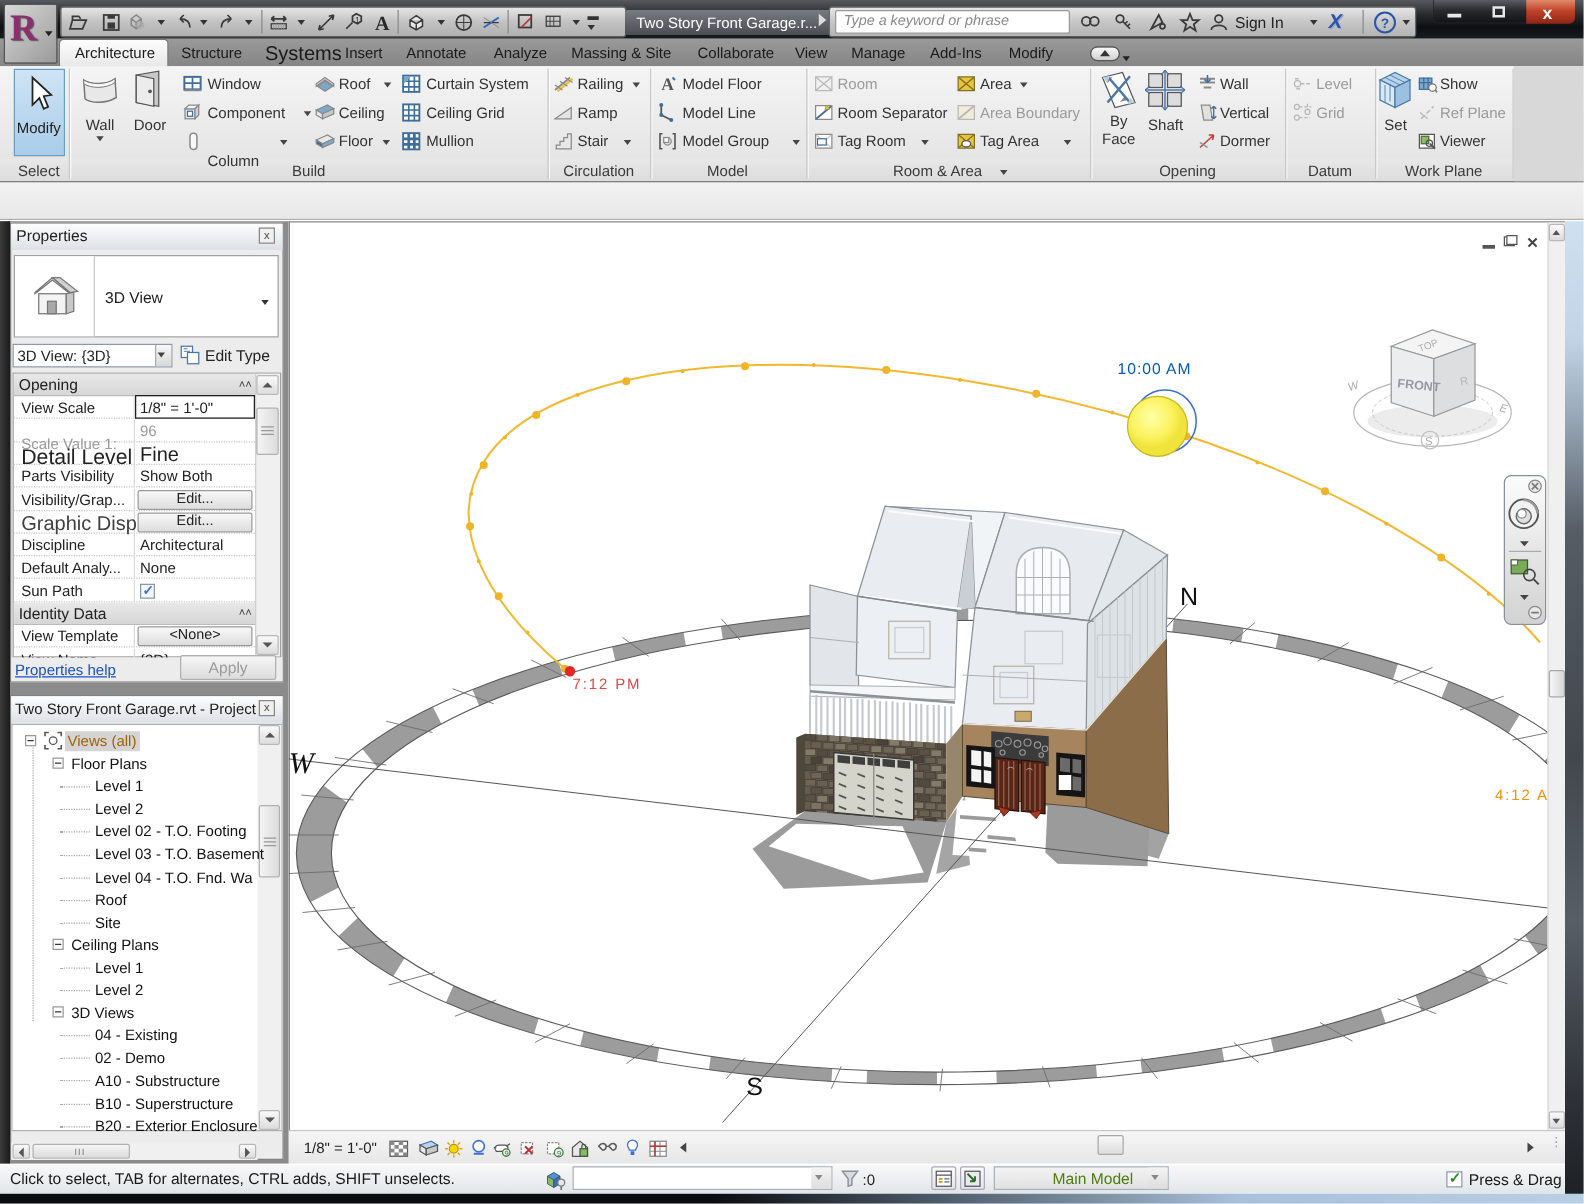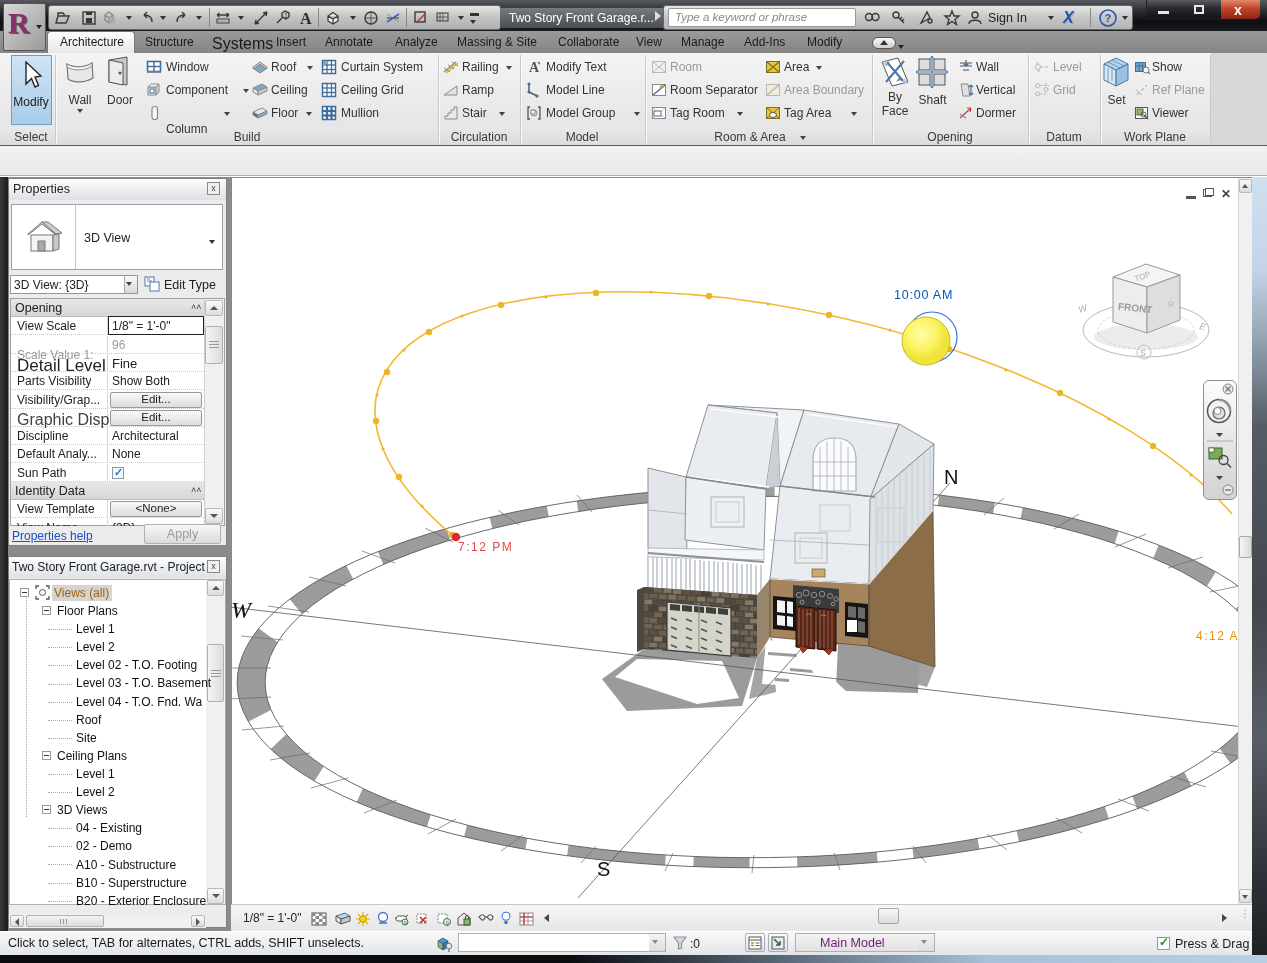--- a/index.html
+++ b/index.html
@@ -270,21 +270,21 @@
     </svg>
   </div>
 <div class="ab" style="left:462px;top:106px;font-size:12px;color:#333;white-space:nowrap">Stair</div>
 <div style="position:absolute;left:499px;top:112px;width:0;height:0;border-left:3.5px solid transparent;border-right:3.5px solid transparent;border-top:4px solid #444"></div>
 <div class="ab" style="left:526px;top:59px;width:16px;height:16px">
     <svg width="16" height="16" viewBox="0 0 16 16" style="position:absolute">
       <text x="3" y="13" font-family="Liberation Serif" font-size="14" font-weight="bold" fill="#555">A</text>
       <path d="M12 3 l2 2" stroke="#3f6e9e" stroke-width="1.5"></path>
     </svg>
   </div>
-<div class="ab" style="left:546px;top:60px;font-size:12px;color:#333;white-space:nowrap">Modify Text</div>
+<div class="ab" style="left:546px;top:60px;font-size:12px;color:#333;white-space:nowrap">Model Floor</div>
 <div class="ab" style="left:526px;top:82px;width:16px;height:16px">
     <svg width="16" height="16" viewBox="0 0 16 16" style="position:absolute">
       <path d="M3 2 L3 10 L11 14" fill="none" stroke="#555" stroke-width="1.4"></path>
       <circle cx="3" cy="2" r="1.6" fill="#3f6e9e"></circle>
       <circle cx="3" cy="10" r="1.6" fill="#3f6e9e"></circle>
       <circle cx="11" cy="14" r="1.6" fill="#3f6e9e"></circle>
     </svg>
   </div>
 <div class="ab" style="left:546px;top:83px;font-size:12px;color:#333;white-space:nowrap">Model Line</div>
 <div class="ab" style="left:526px;top:105px;width:16px;height:16px">
@@ -480,21 +480,21 @@
 <div class="ab" style="left:17px;top:319px;font-size:12px;color:#222;white-space:nowrap;max-width:92px;overflow:hidden">View Scale</div>
 <div class="ab" style="left:112px;top:319px;font-size:12px;color:#222;white-space:nowrap">1/8" = 1'-0"</div>
 <div class="ab" style="left:108px;top:316px;width:96px;height:19px;border:1.5px solid #222"></div>
 <div class="ab" style="left:11px;top:336px;width:193px;height:18px;border-bottom:1px dotted #c8c8c8"></div>
 <div class="ab" style="left:107px;top:336px;width:1px;height:18px;background:#d8d8d8"></div>
 <div class="ab" style="left:17px;top:348px;font-size:12px;color:#9a9a9a;white-space:nowrap;max-width:92px;overflow:hidden">Scale Value    1:</div>
 <div class="ab" style="left:112px;top:338px;font-size:12px;color:#9a9a9a;white-space:nowrap">96</div>
 <div class="ab" style="left:11px;top:354px;width:193px;height:18px;border-bottom:1px dotted #c8c8c8"></div>
 <div class="ab" style="left:107px;top:354px;width:1px;height:18px;background:#d8d8d8"></div>
 <div class="ab" style="left:17px;top:356px;font-size:17px;color:#222;white-space:nowrap;max-width:92px;overflow:hidden">Detail Level</div>
-<div class="ab" style="left:112px;top:356px;font-size:13px;color:#222;white-space:nowrap">Fine</div>
+<div class="ab" style="left:112px;top:356px;font-size:16px;color:#222;white-space:nowrap">Fine</div>
 <div class="ab" style="left:11px;top:372px;width:193px;height:18px;border-bottom:1px dotted #c8c8c8"></div>
 <div class="ab" style="left:107px;top:372px;width:1px;height:18px;background:#d8d8d8"></div>
 <div class="ab" style="left:17px;top:374px;font-size:12px;color:#222;white-space:nowrap;max-width:92px;overflow:hidden">Parts Visibility</div>
 <div class="ab" style="left:112px;top:374px;font-size:12px;color:#222;white-space:nowrap">Show Both</div>
 <div class="ab" style="left:11px;top:391px;width:193px;height:18px;border-bottom:1px dotted #c8c8c8"></div>
 <div class="ab" style="left:107px;top:391px;width:1px;height:18px;background:#d8d8d8"></div>
 <div class="ab" style="left:17px;top:393px;font-size:12px;color:#222;white-space:nowrap;max-width:92px;overflow:hidden">Visibility/Grap...</div>
 <div class="ab" style="left:110px;top:392px;width:92px;height:16px;background:linear-gradient(#f8f8f8,#ddd);border:1px solid #999;border-radius:2px;font-size:11.5px;color:#222;text-align:center">Edit...</div>
 <div class="ab" style="left:11px;top:409px;width:193px;height:18px;border-bottom:1px dotted #c8c8c8"></div>
 <div class="ab" style="left:107px;top:409px;width:1px;height:18px;background:#d8d8d8"></div>
@@ -992,19 +992,19 @@
     <path d="M1 4 h12" stroke="#556"></path>
     <path d="M3 7 h3 M3 9.5 h3" stroke="#c90" stroke-width="1.4"></path>
     <path d="M7.5 7 h4 M7.5 9.5 h4" stroke="#569" stroke-width="1"></path>
   </svg>
 <div class="ab" style="left:768px;top:933px;width:20px;height:19px;background:linear-gradient(#fcfcfc,#e4e4e4);border:1px solid #aab;border-radius:2px"></div>
 <svg class="ab" style="left:771px;top:936px" width="14" height="14" viewBox="0 0 14 14">
     <rect x="1" y="1" width="12" height="12" fill="#e8eaec" stroke="#556"></rect>
     <path d="M3 3 l6 6 M9 9 v-4 M9 9 h-4" stroke="#2a6a2a" stroke-width="1.5" fill="none"></path>
   </svg>
 <div class="ab" style="left:795px;top:933px;width:140px;height:19px;background:linear-gradient(#f2f2f2,#e2e2e2);border:1px solid #a8b0b8"></div>
-<div class="ab" style="left:820px;top:936px;font-size:12.5px;color:#701a75">Main Model</div>
+<div class="ab" style="left:842px;top:936px;font-size:12.5px;color:#4d7c0f">Main Model</div>
 <div class="ab" style="left:918px;top:934px;width:16px;height:17px;background:linear-gradient(#f4f4f4,#ddd)"></div>
 <div style="position:absolute;left:921px;top:940px;width:0;height:0;border-left:3.5px solid transparent;border-right:3.5px solid transparent;border-top:4px solid #888"></div>
 <div class="ab" style="left:1157px;top:937px;width:13px;height:13px;background:#fff;border:1px solid #8a98a8"></div>
 <div class="ab" style="left:1159px;top:935px;font-size:12px;color:#2a8a2a;font-weight:bold">✓</div>
 <div class="ab" style="left:1175px;top:937px;font-size:12.5px;color:#1a1a1a">Press &amp; Drag</div>
 <div class="ab" style="left:0;top:955px;width:1267px;height:8px;background:linear-gradient(90deg,#0a0c10 0%,#0a0c10 45%,#5a6a7a 62%,#a8c0d8 78%,#b8cfe4 100%)"></div>
 <div class="ab" style="left:1252px;top:177px;width:15px;height:778px;background:linear-gradient(#cfe0f0 0%,#c2d4e6 12%,#98a8b8 20%,#555c64 32%,#42474d 55%,#585e66 72%,#2e3238 90%,#1e2126 100%)"></div>
 </body></html>

